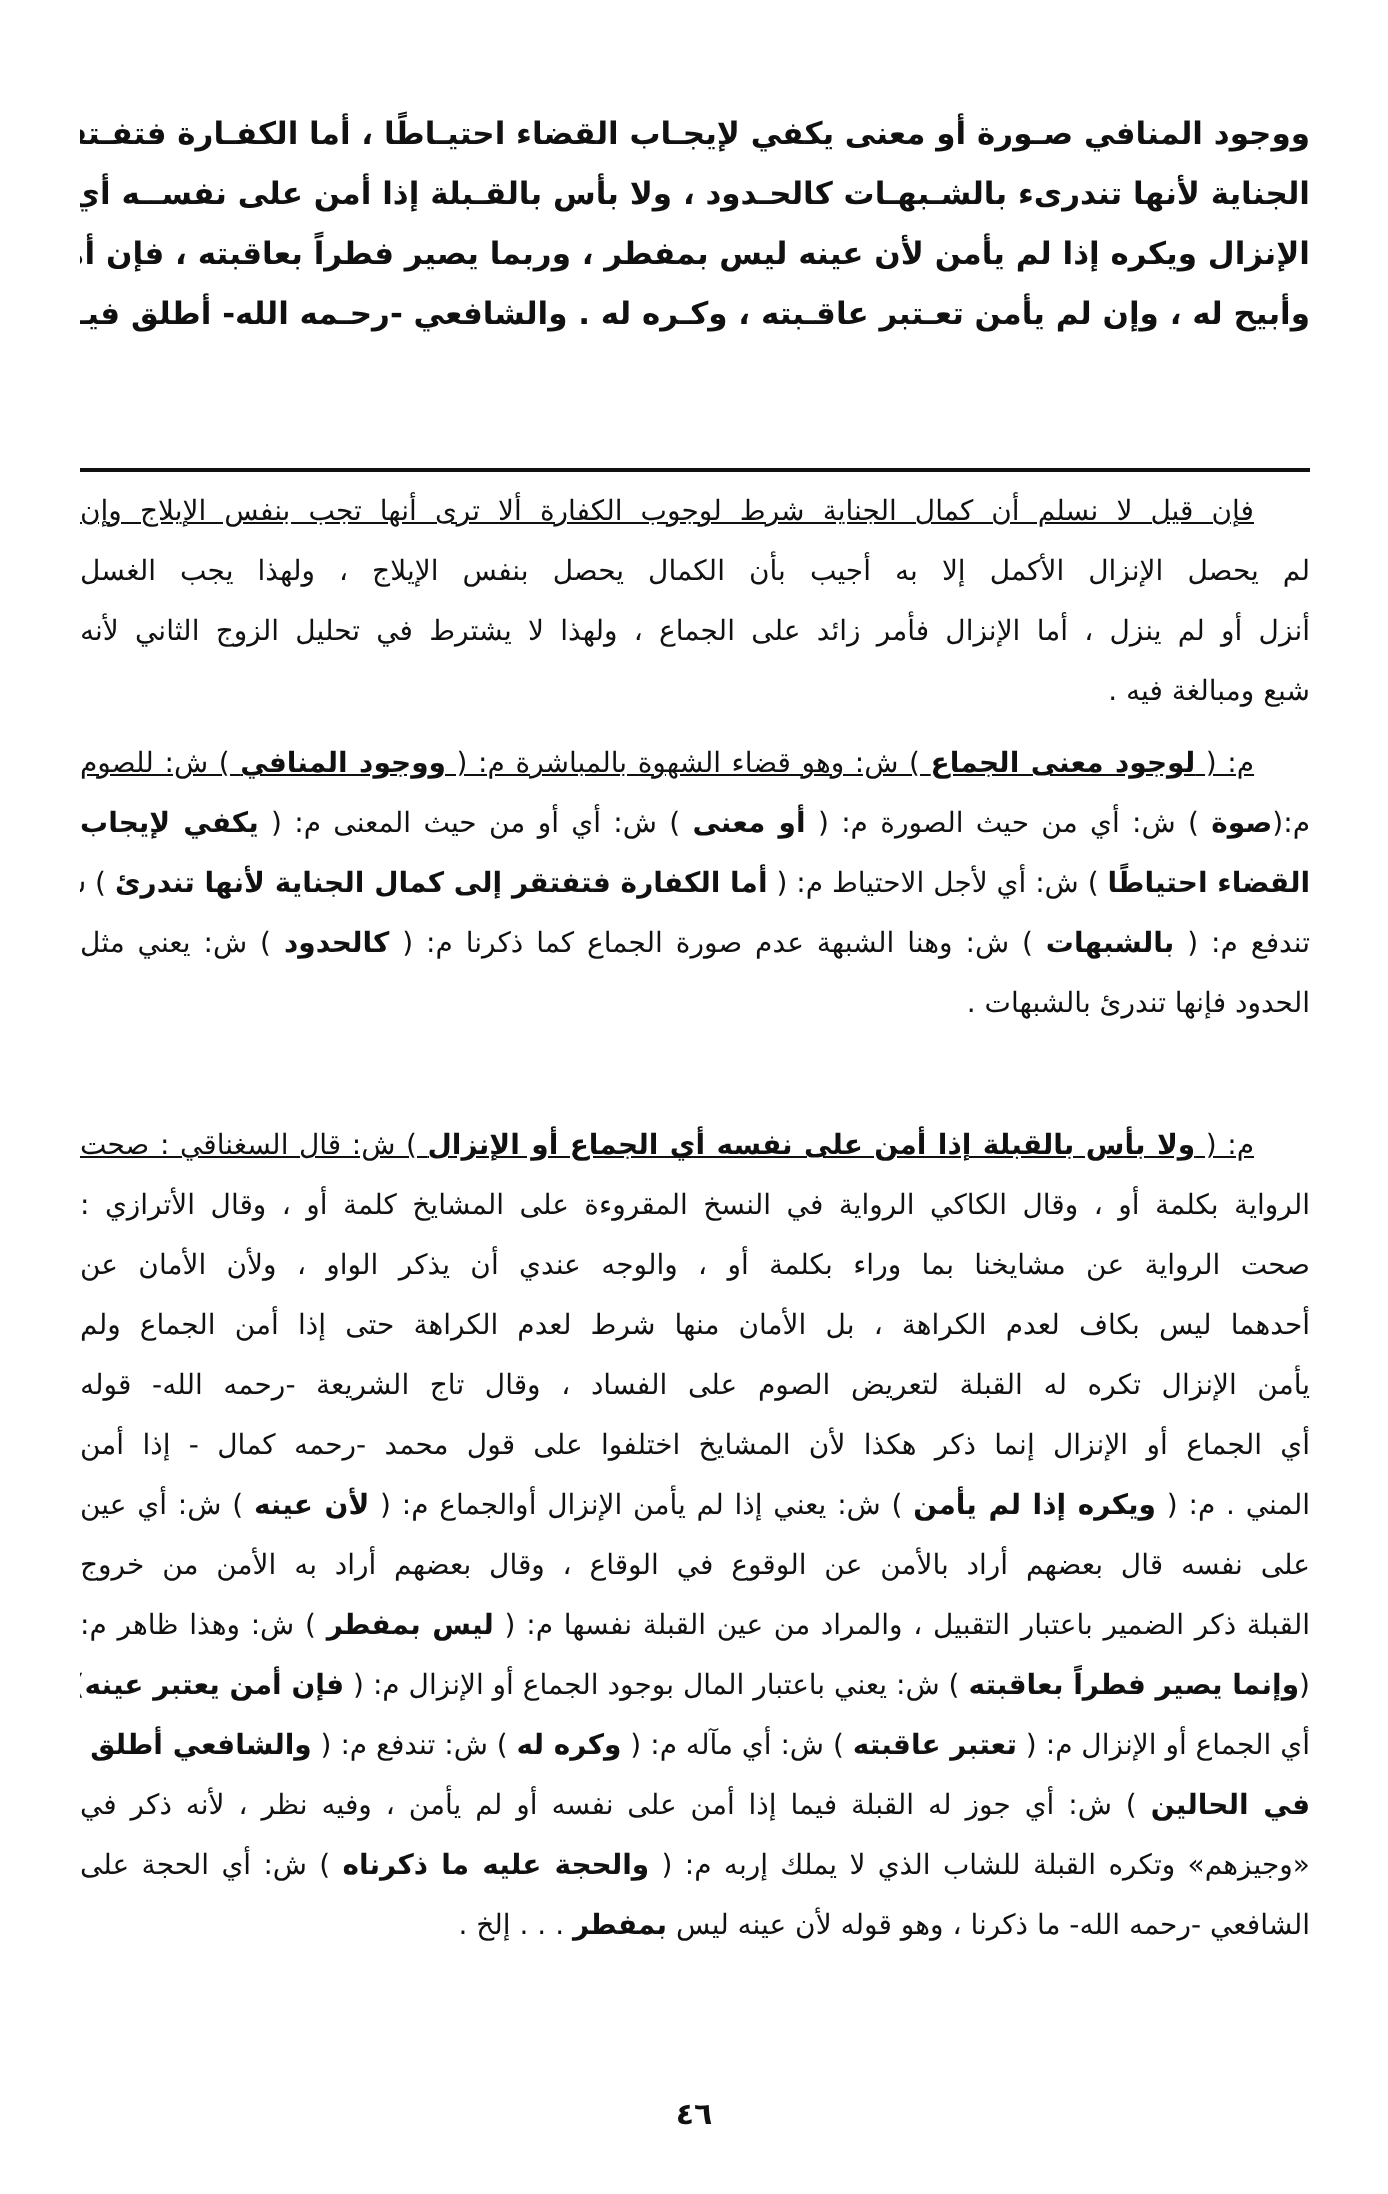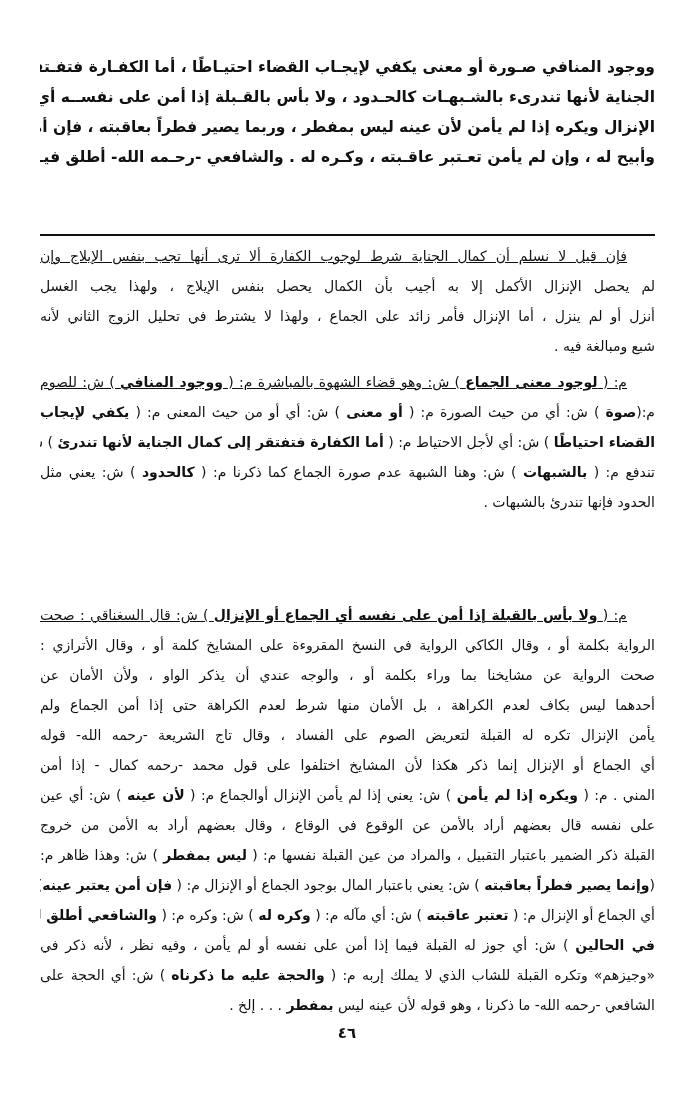--- a/index.html
+++ b/index.html
@@ -71,24 +71,24 @@
     .commentary .line.indent {
       padding-right: 28px;
       text-decoration: underline;
     }
     .commentary .line.last {
       text-align-last: right;
     }
     .b { font-weight: bold; }
     #para-1 { top: 241px; }
     #para-2 { top: 367px; }
-    #para-3 { top: 600px; }
+    #para-3 { top: 558px; }
     .page-number {
       position: absolute;
-      top: 1024px;
+      top: 1048px;
       left: 0;
       width: 694px;
       text-align: center;
       font-size: 15px;
       font-weight: bold;
       direction: rtl;
     }
   </style>
 </head>
 <body>
@@ -123,21 +123,21 @@
       <span class="line indent"><span>م: ( </span><span class="b">ولا بأس بالقبلة إذا أمن على نفسه أي الجماع أو الإنزال</span><span> ) ش: قال السغناقي : صحت</span></span>
       <span class="line"><span>الرواية بكلمة أو ، وقال الكاكي الرواية في النسخ المقروءة على المشايخ كلمة أو ، وقال الأترازي :</span></span>
       <span class="line"><span>صحت الرواية عن مشايخنا بما وراء بكلمة أو ، والوجه عندي أن يذكر الواو ، ولأن الأمان عن</span></span>
       <span class="line"><span>أحدهما ليس بكاف لعدم الكراهة ، بل الأمان منها شرط لعدم الكراهة حتى إذا أمن الجماع ولم</span></span>
       <span class="line"><span>يأمن الإنزال تكره له القبلة لتعريض الصوم على الفساد ، وقال تاج الشريعة -رحمه الله- قوله</span></span>
       <span class="line"><span>أي الجماع أو الإنزال إنما ذكر هكذا لأن المشايخ اختلفوا على قول محمد -رحمه كمال - إذا أمن</span></span>
       <span class="line"><span>المني . م: ( </span><span class="b">ويكره إذا لم يأمن</span><span> ) ش: يعني إذا لم يأمن الإنزال أوالجماع م: ( </span><span class="b">لأن عينه</span><span> ) ش: أي عين</span></span>
       <span class="line"><span>على نفسه قال بعضهم أراد بالأمن عن الوقوع في الوقاع ، وقال بعضهم أراد به الأمن من خروج</span></span>
       <span class="line"><span>القبلة ذكر الضمير باعتبار التقبيل ، والمراد من عين القبلة نفسها م: ( </span><span class="b">ليس بمفطر</span><span> ) ش: وهذا ظاهر م:</span></span>
       <span class="line"><span>(</span><span class="b">وإنما يصير فطراً بعاقبته</span><span> ) ش: يعني باعتبار المال بوجود الجماع أو الإنزال م: ( </span><span class="b">فإن أمن يعتبر عينه</span><span>)</span></span>
-      <span class="line"><span>أي الجماع أو الإنزال م: ( </span><span class="b">تعتبر عاقبته</span><span> ) ش: أي مآله م: ( </span><span class="b">وكره له</span><span> ) ش: وكره م: ( </span><span class="b">والشافعي أطلق له</span></span>
+      <span class="line"><span>أي الجماع أو الإنزال م: ( </span><span class="b">تعتبر عاقبته</span><span> ) ش: أي مآله م: ( </span><span class="b">وكره له</span><span> ) ش: تندفع م: ( </span><span class="b">والشافعي أطلق له</span></span>
       <span class="line"><span class="b">في الحالين</span><span> ) ش: أي جوز له القبلة فيما إذا أمن على نفسه أو لم يأمن ، وفيه نظر ، لأنه ذكر في</span></span>
       <span class="line"><span>«وجيزهم» وتكره القبلة للشاب الذي لا يملك إربه م: ( </span><span class="b">والحجة عليه ما ذكرناه</span><span> ) ش: أي الحجة على</span></span>
       <span class="line last"><span>الشافعي -رحمه الله- ما ذكرنا ، وهو قوله لأن عينه ليس </span><span class="b">بمفطر</span><span> . . . إلخ .</span></span>
     </div>
 
   <div class="page-number">٤٦</div>
 
 </div>
 
 </body></html>

